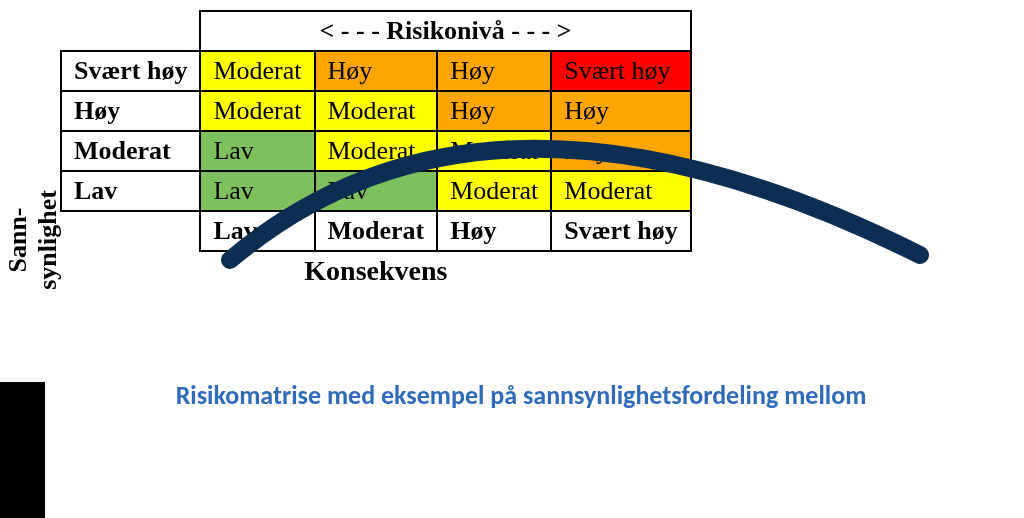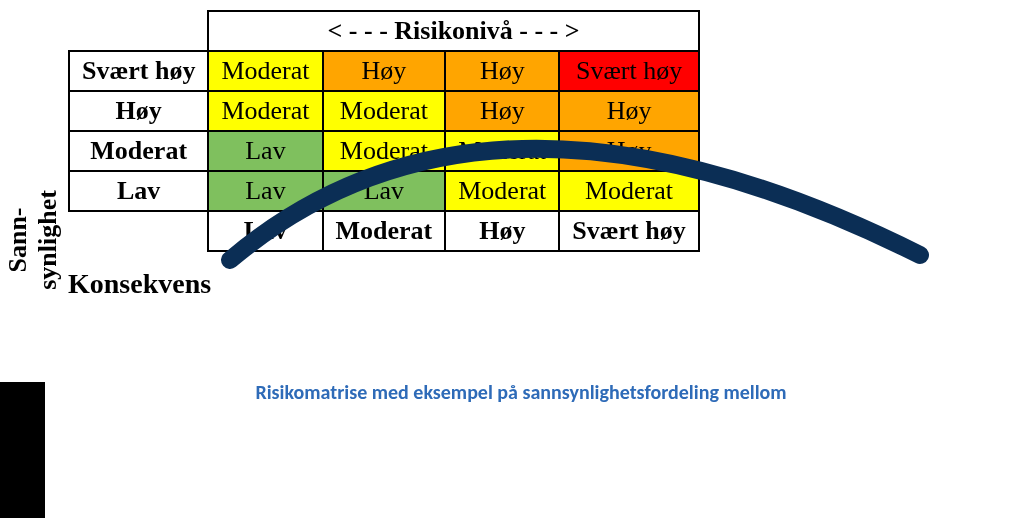--- a/index.html
+++ b/index.html
@@ -10,21 +10,21 @@
     font-family: "Times New Roman", serif;
     background: #fff;
   }
   .stage {
     position: relative;
     width: 1024px;
     height: 518px;
   }
   .matrix-wrap {
     position: absolute;
-    left: 68px;
+    left: 60px;
     top: 10px;
   }
   .ylabel {
     position: absolute;
     left: 8px;
     top: 100px;
     width: 40px;
     text-align: center;
     font-weight: bold;
     font-size: 26px;
@@ -39,21 +39,21 @@
     top: 110px;
     width: 160px;
   }
   table.matrix {
     border-collapse: collapse;
     font-size: 26px;
   }
   table.matrix td, table.matrix th {
     border: 2px solid #000;
     padding: 4px 12px;
-    text-align: center;
+    text-align: left;
     color: #000;
     white-space: nowrap;
   }
   table.matrix .noborder {
     border: none;
   }
   table.matrix .header-top {
     border: 2px solid #000;
     font-weight: bold;
     text-align: center;
@@ -64,32 +64,33 @@
   }
   table.matrix .collabel {
     font-weight: bold;
     background: #fff;
   }
   .c-green  { background: #7fc05e; }
   .c-yellow { background: #ffff00; }
   .c-orange { background: #ffa500; }
   .c-red    { background: #ff0000; }
   .xlabel {
+    text-align: center;
     font-weight: bold;
     font-size: 28px;
-    margin-top: 16px;
+    margin-top: 3px;
   }
   .caption {
     position: absolute;
     left: 58px;
     right: 40px;
     top: 380px;
     text-align: center;
     font-family: Calibri, Arial, sans-serif;
-    font-size: 20px;
+    font-size: 26px;
     font-weight: bold;
     color: #2e6bb8;
     line-height: 1.2;
   }
   .black-bar {
     position: absolute;
     left: 0;
     top: 382px;
     width: 45px;
     height: 136px;

